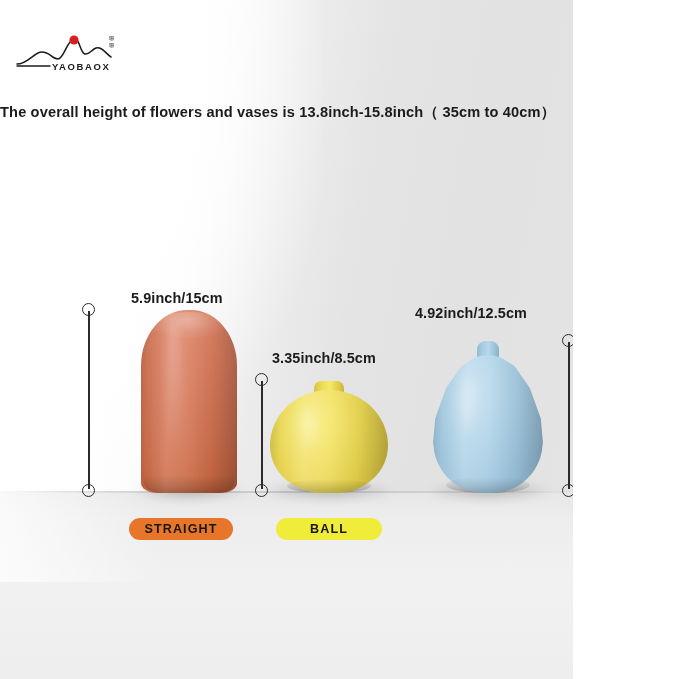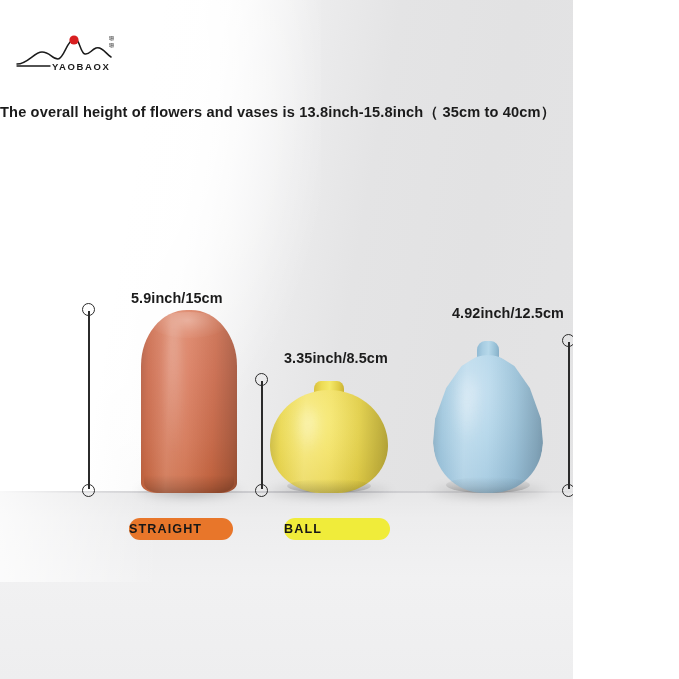--- a/index.html
+++ b/index.html
@@ -103,22 +103,22 @@
   
   .dim-label {
     position: absolute;
     font-size: 14.4px;
     font-weight: bold;
     color: #1b1b1b;
     white-space: nowrap;
     letter-spacing: 0.1px;
   }
   .dim-straight { left: 131px; top: 270px; margin-top: 20px; }
-  .dim-ball     { left: 272px; top: 350px; margin-left: 12px; }
-  .dim-drip     { left: 452px; top: 305px; }
+  .dim-ball     { left: 272px; top: 350px; }
+  .dim-drip     { left: 415px; top: 305px; }
 
   
   .measure {
     position: absolute;
     width: 16px;
   }
   .measure .stem {
     position: absolute;
     left: 7px;
     top: 8px;
@@ -354,27 +354,28 @@
       rgba(0,0,0,0.24) 0%, rgba(0,0,0,0.09) 54%, rgba(0,0,0,0) 80%);
   }
 
   
   .badge {
     position: absolute;
     top: 518px;
     height: 22px;
     line-height: 22px;
     border-radius: 11px;
+    text-align: center;
     font-size: 12.6px;
     font-weight: bold;
     letter-spacing: 1.1px;
     color: #171717;
   }
   .badge-straight { left: 129px; width: 104px; background: #e8762a; }
-  .badge-ball     { left: 284px; width: 106px; background: #f0ec3a; }
+  .badge-ball     { left: 276px; width: 106px; background: #f0ec3a; }
   .badge-drip     { left: 434px; width: 110px; background: #b4f4f0; }
 </style>
 </head>
 <body>
 
 <div id="page">
 
   <div class="bg-base"></div>
   <div class="bg-glow"></div>
   <div class="bg-floor"></div>

